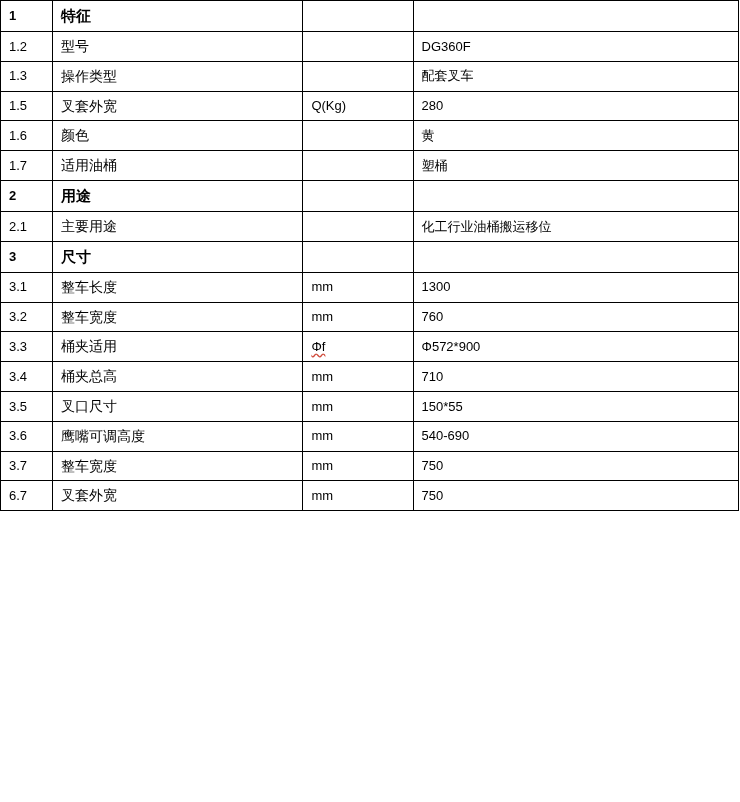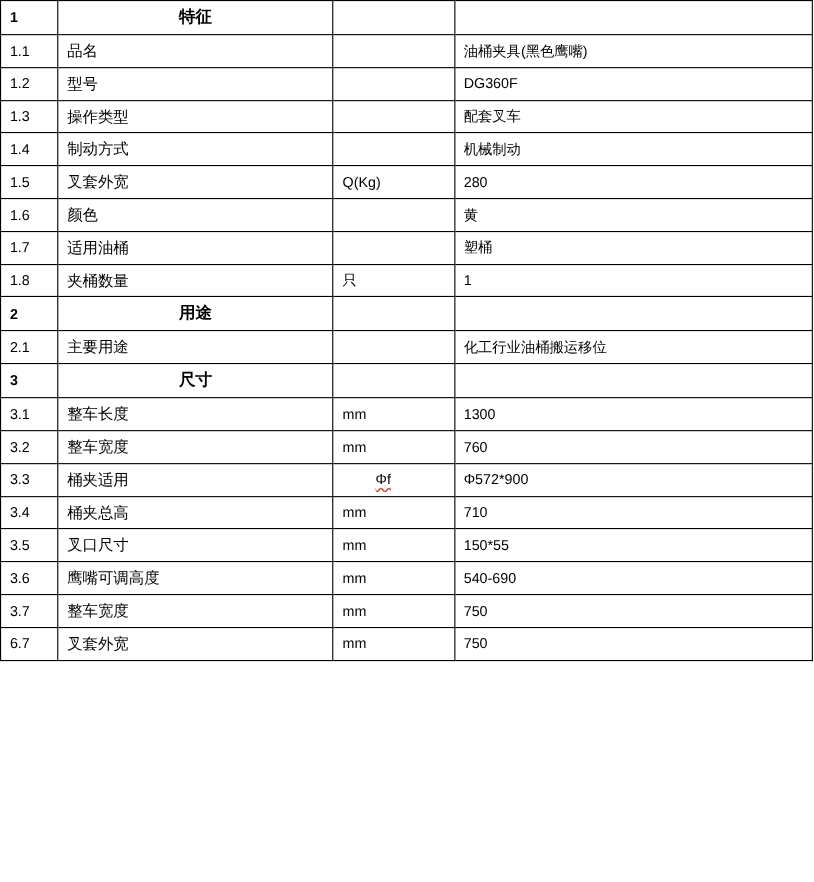--- a/index.html
+++ b/index.html
@@ -45,97 +45,77 @@
   tr.section-row td.no-cell {
     font-size: 13px;
     font-weight: bold;
   }
   td.item-cell {
     font-size: 14px;
   }
   tr.section-row td.item-cell {
     font-size: 15px;
     font-weight: bold;
-    text-align: center;
   }
   td.unit-cell, td.value-cell {
     font-size: 13px;
   }
   .squiggle {
     text-decoration: underline;
     text-decoration-style: wavy;
     text-decoration-color: #d04a3a;
     text-underline-offset: 2px;
-    margin-left: 30px;
   }
 </style>
 </head>
 <body>
 
 <table class="spec-table">
   <colgroup>
     <col class="col-no">
     <col class="col-item">
     <col class="col-unit">
     <col class="col-value">
   </colgroup>
   <tbody>
       <tr class="section-row">
         <td class="no-cell">1</td>
         <td class="item-cell">特征</td>
         <td class="unit-cell"></td>
         <td class="value-cell"></td>
       </tr>
       <tr>
-        <td class="no-cell">1.1</td>
-        <td class="item-cell">品名</td>
-        <td class="unit-cell"></td>
-        <td class="value-cell">油桶夹具(黑色鹰嘴)</td>
-      </tr>
-      <tr>
         <td class="no-cell">1.2</td>
         <td class="item-cell">型号</td>
         <td class="unit-cell"></td>
         <td class="value-cell">DG360F</td>
       </tr>
       <tr>
         <td class="no-cell">1.3</td>
         <td class="item-cell">操作类型</td>
         <td class="unit-cell"></td>
         <td class="value-cell">配套叉车</td>
-      </tr>
-      <tr>
-        <td class="no-cell">1.4</td>
-        <td class="item-cell">制动方式</td>
-        <td class="unit-cell"></td>
-        <td class="value-cell">机械制动</td>
       </tr>
       <tr>
         <td class="no-cell">1.5</td>
         <td class="item-cell">叉套外宽</td>
         <td class="unit-cell">Q(Kg)</td>
         <td class="value-cell">280</td>
       </tr>
       <tr>
         <td class="no-cell">1.6</td>
         <td class="item-cell">颜色</td>
         <td class="unit-cell"></td>
         <td class="value-cell">黄</td>
       </tr>
       <tr>
         <td class="no-cell">1.7</td>
         <td class="item-cell">适用油桶</td>
         <td class="unit-cell"></td>
         <td class="value-cell">塑桶</td>
-      </tr>
-      <tr>
-        <td class="no-cell">1.8</td>
-        <td class="item-cell">夹桶数量</td>
-        <td class="unit-cell">只</td>
-        <td class="value-cell">1</td>
       </tr>
       <tr class="section-row">
         <td class="no-cell">2</td>
         <td class="item-cell">用途</td>
         <td class="unit-cell"></td>
         <td class="value-cell"></td>
       </tr>
       <tr>
         <td class="no-cell">2.1</td>
         <td class="item-cell">主要用途</td>

